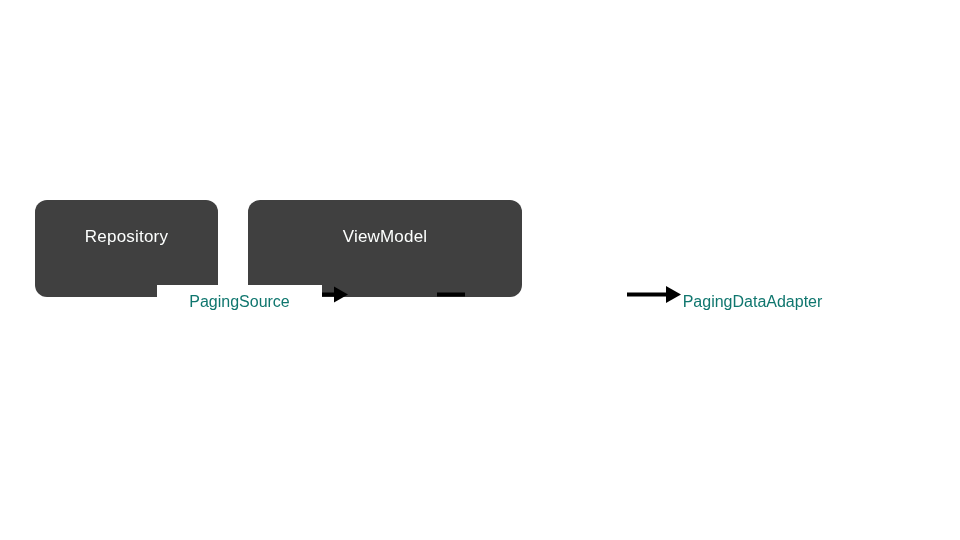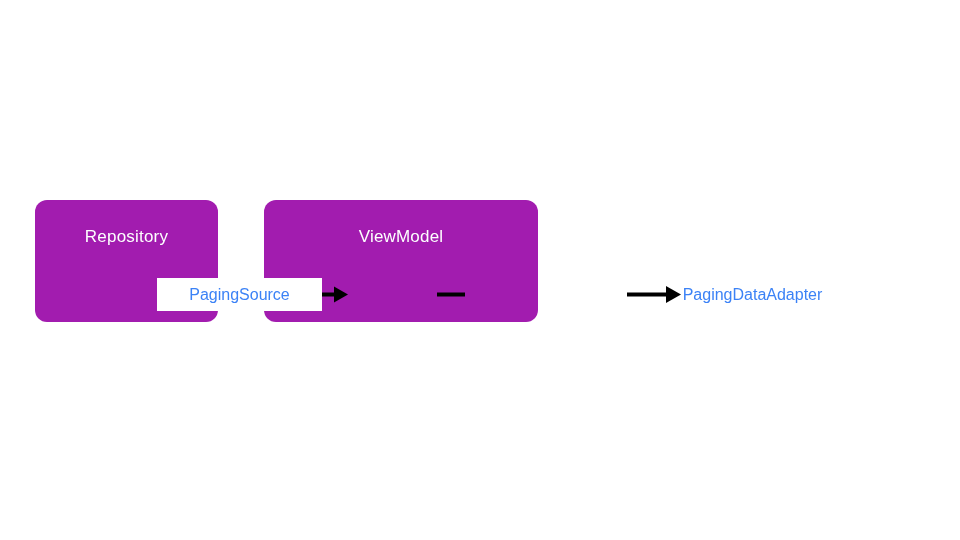--- a/index.html
+++ b/index.html
@@ -11,45 +11,45 @@
   .canvas {
     position: relative;
     width: 960px;
     height: 540px;
     background: #ffffff;
     overflow: hidden;
   }
   .layer {
     position: absolute;
     top: 200px;
-    height: 122px;
-    background: #a21caf;
+    height: 97px;
+    background: #404040;
     border-radius: 12px;
   }
   .layer-repository { left: 35px;  width: 183px; }
-  .layer-viewmodel  { left: 264px; width: 274px; }
+  .layer-viewmodel  { left: 248px; width: 274px; }
   .layer-ui         { left: 583px; width: 345px; }
   .layer-title {
     position: absolute;
     top: 26px;
     left: 0;
     right: 0;
     text-align: center;
     color: #fdfffe;
     font-size: 17px;
     line-height: 22px;
     letter-spacing: 0.2px;
     white-space: nowrap;
   }
   .component {
     position: absolute;
-    top: 278px;
+    top: 285px;
     height: 33px;
     background: #ffffff;
-    color: #3b82f6;
+    color: #0f766e;
     font-size: 16px;
     display: flex;
     align-items: center;
     justify-content: center;
     white-space: nowrap;
     z-index: 2;
   }
   .component-pagingsource      { left: 157px; width: 165px; }
   .component-pager             { left: 348px; width: 91px;  }
   .component-flowpagingdata    { left: 463px; width: 163px; }

